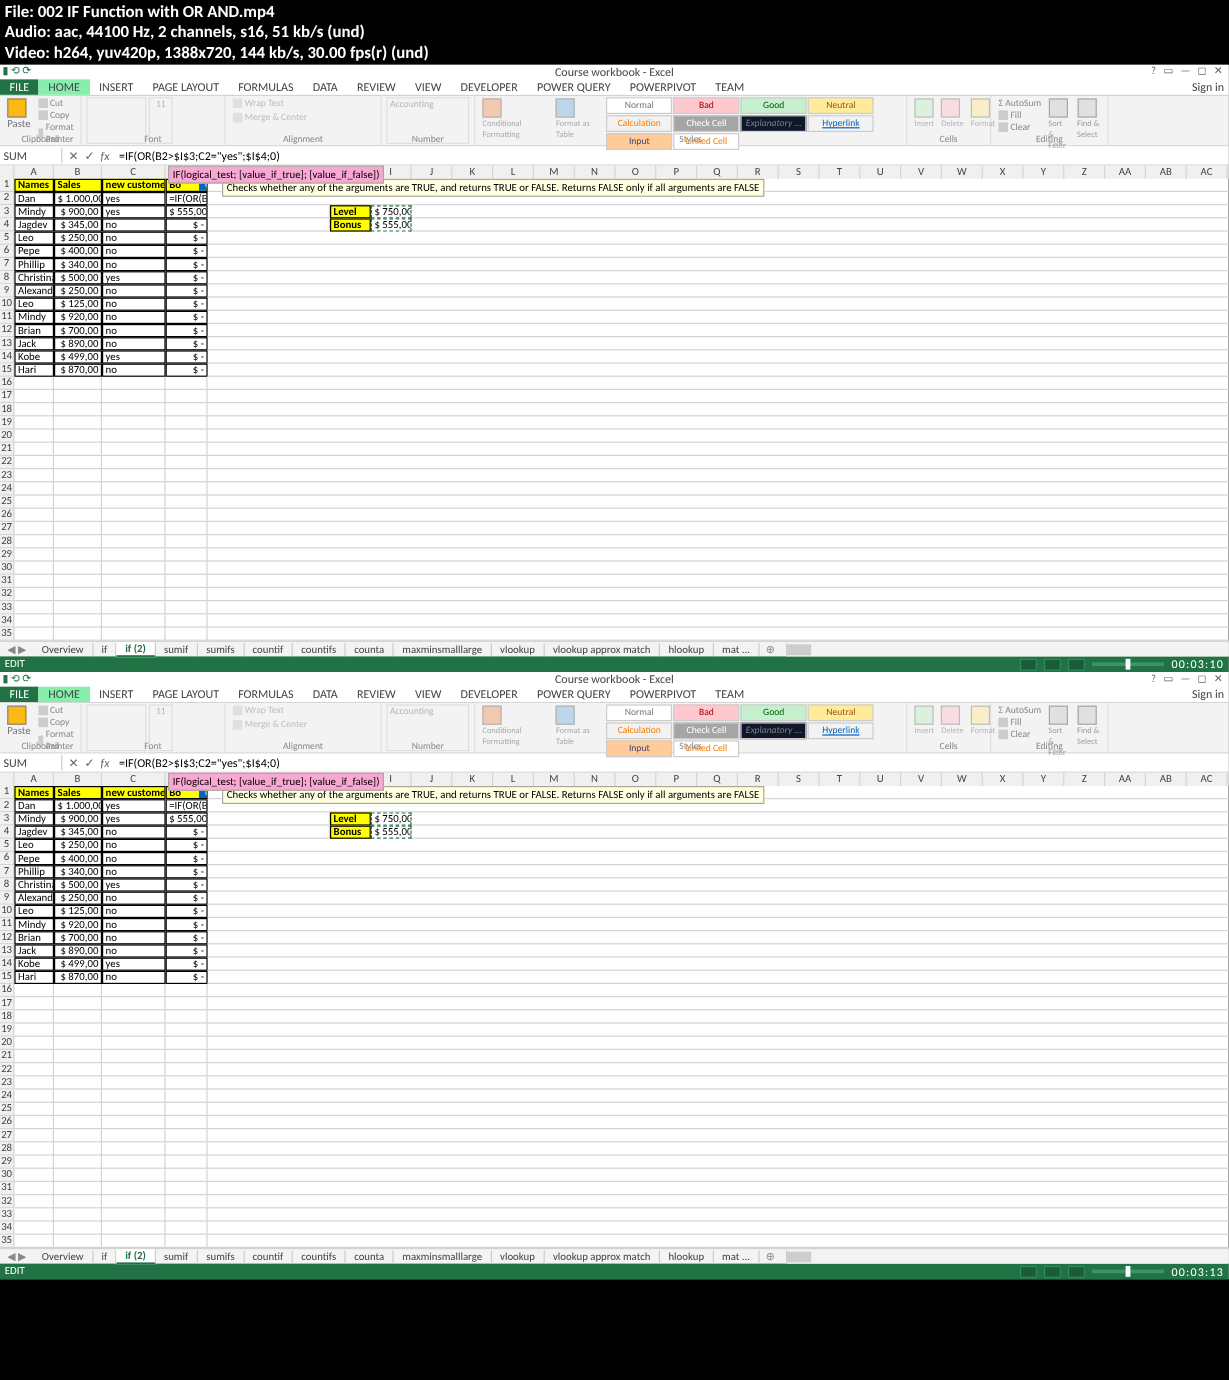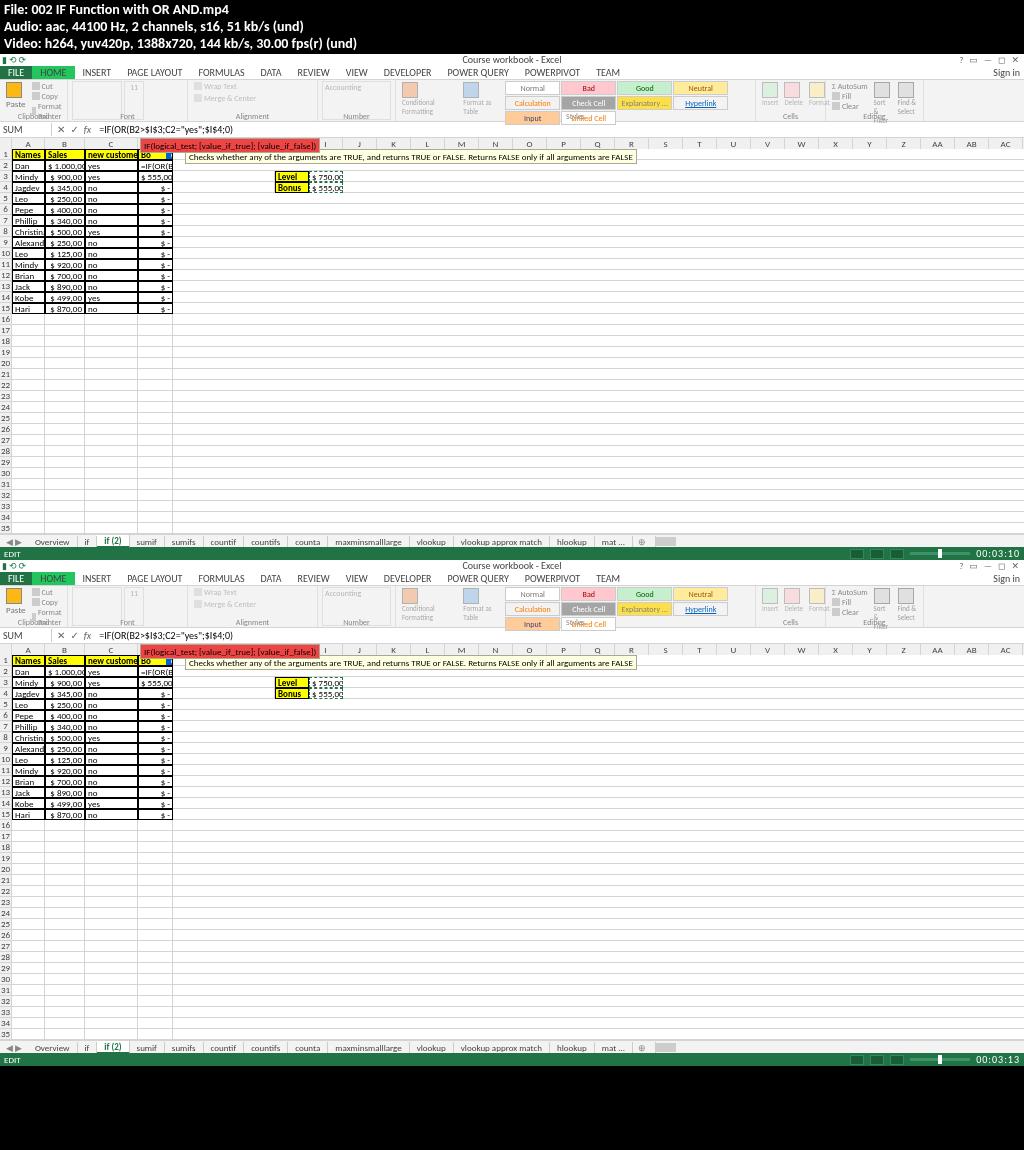--- a/index.html
+++ b/index.html
@@ -6,49 +6,49 @@
 body{background:#000;width:1024px;height:1150px;overflow:hidden;font-size:11px}
 .header-info{color:#fff;padding:2px 4px;font-size:14px;font-weight:bold;line-height:1.2}
 .excel-window{background:#fff;position:relative}
 .title-bar{background:#fff;height:12px;text-align:center;font-size:10px;color:#444;line-height:12px;position:relative}
 .title-bar .controls{position:absolute;right:2px;top:0;font-size:9px;color:#666}
 .title-bar .controls span{margin:0 3px}
 .qat{position:absolute;left:2px;top:0;font-size:9px;color:#217346}
 .ribbon-tabs{background:#fff;height:14px;display:flex;font-size:10px;border-bottom:1px solid #d4d4d4}
 .ribbon-tabs .file-tab{background:#217346;color:#fff;padding:0 8px;line-height:14px}
 .ribbon-tabs .tab{padding:0 8px;line-height:14px;color:#444}
-.ribbon-tabs .tab.active{background:#22c55e}
+.ribbon-tabs .tab.active{background:#86efac}
 .ribbon-tabs .signin{margin-left:auto;padding:0 4px;line-height:14px;color:#444}
 .ribbon{background:#f3f3f3;height:42px;display:flex;border-bottom:1px solid #d4d4d4;font-size:9px;color:#777}
 .ribbon-group{border-right:1px solid #e0e0e0;padding:1px 4px;display:flex;flex-direction:column;position:relative}
 .ribbon-group-label{position:absolute;bottom:0;left:0;right:0;text-align:center;font-size:8px;color:#888}
 .ribbon-content{display:flex;gap:2px;flex:1}
 .paste-btn{display:flex;flex-direction:column;align-items:flex-start;padding:1px 2px}
 .paste-btn .icon{width:16px;height:16px;background:#fdb913;border:1px solid #888}
 .small-btn{font-size:8px;padding:0 2px;color:#888;display:flex;align-items:center;gap:2px}
 .mini-icon{width:8px;height:8px;background:#ccc;display:inline-block}
 .styles-gallery{display:flex;flex-wrap:wrap;gap:1px;width:290px}
 .style-cell{width:55px;height:14px;border:1px solid #ccc;font-size:8px;text-align:center;line-height:12px}
 .sc-normal{background:#fff}
 .sc-bad{background:#ffc7ce;color:#9c0006}
 .sc-good{background:#c6efce;color:#006100}
 .sc-neutral{background:#ffeb9c;color:#9c5700}
 .sc-calc{background:#f2f2f2;color:#fa7d00}
 .sc-check{background:#a5a5a5;color:#fff}
-.sc-explan{background:#fde047;color:#7f7f7f;}
+.sc-explan{background:#0f172a;color:#7f7f7f;font-style:italic}
 .sc-hyperlink{color:#0563c1;text-decoration:underline}
 .sc-input{background:#ffcc99;color:#3f3f76}
 .sc-linked{background:#fff;color:#fa7d00}
 .formula-bar{height:16px;display:flex;border-bottom:1px solid #d4d4d4;font-size:10px;align-items:center;background:#fff}
 .name-box{width:52px;border-right:1px solid #ccc;padding:0 3px;color:#444}
 .fb-btns{display:flex;gap:5px;padding:0 5px;color:#666}
 .fx{font-style:italic;color:#666}
 .formula-input{flex:1;padding:0 3px;font-size:10px}
 .tooltip-row{position:relative;height:0}
-.fn-hint{position:absolute;left:140px;top:0;background:#ef4444;border:1px solid #aca899;font-size:9px;padding:1px 3px;z-index:10}
+.fn-hint{position:absolute;left:140px;top:0;background:#f9a8d4;border:1px solid #aca899;font-size:9px;padding:1px 3px;z-index:10}
 .fn-desc{position:absolute;left:185px;top:0;background:#ffffe1;border:1px solid #aca899;font-size:9px;padding:1px 3px;z-index:9}
 .col-headers{display:flex;height:11px;background:#f0f0f0;font-size:9px;color:#444}
 .col-headers div{border-right:1px solid #d4d4d4;text-align:center;line-height:11px}
 .rowh{width:12px}
 .colA{width:33px}.colB{width:40px}.colC{width:53px}.colD{width:35px}
 .colstd{width:34px}
 .grid{position:relative}
 .row{display:flex;height:11px;font-size:9px}
 .row-hdr{width:12px;background:#f0f0f0;border-right:1px solid #d4d4d4;border-bottom:1px solid #d4d4d4;text-align:center;line-height:10px;color:#444}
 .cell{border-right:1px solid #d4d4d4;border-bottom:1px solid #d4d4d4;padding:0 2px;line-height:10px;overflow:hidden;white-space:nowrap}

